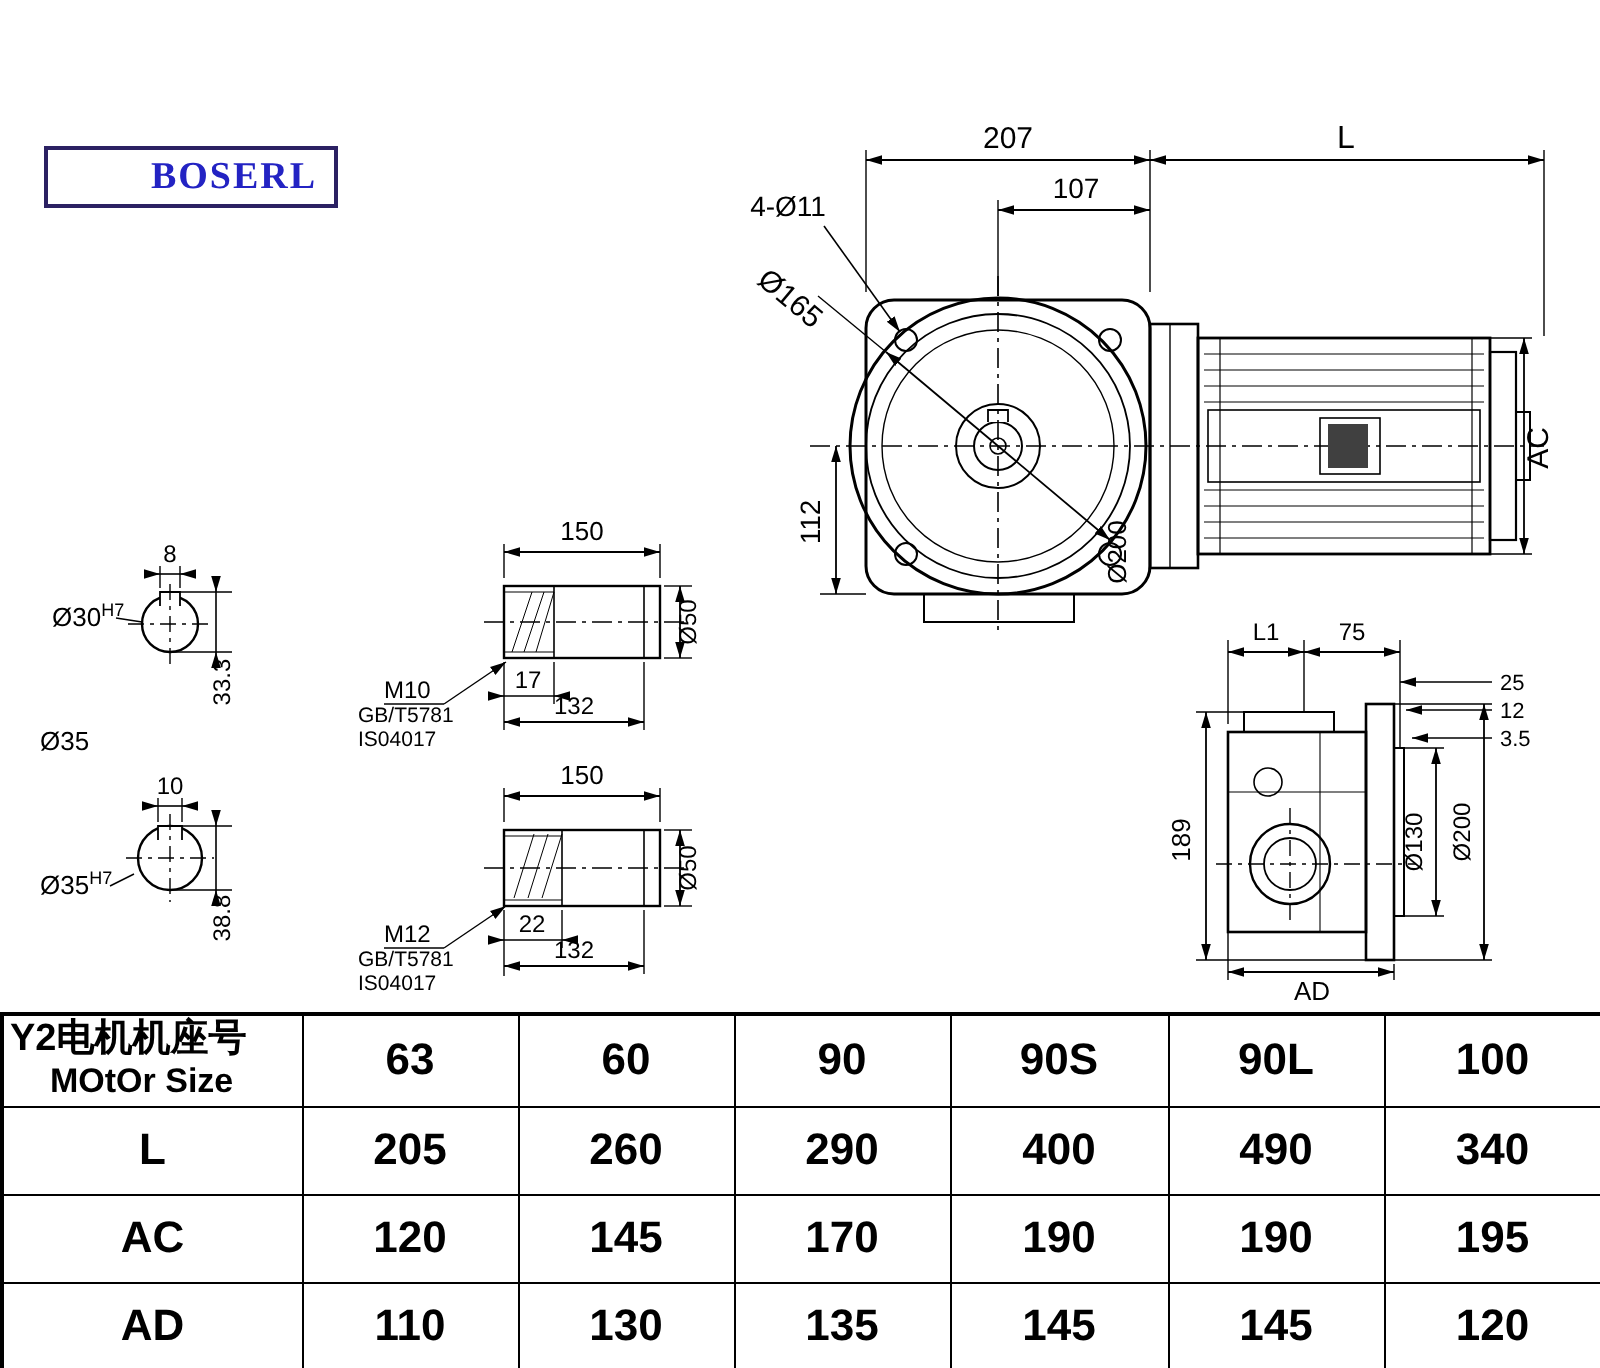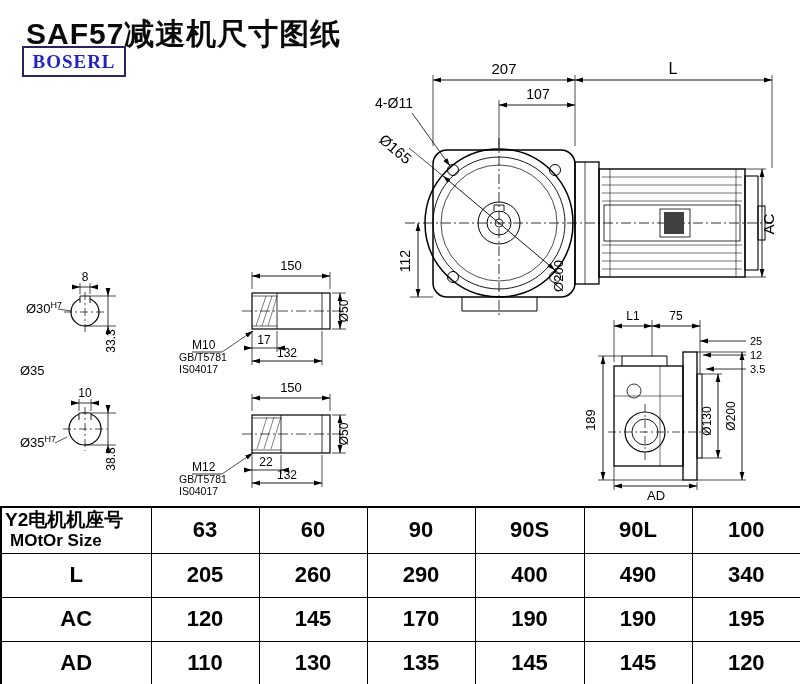--- a/index.html
+++ b/index.html
@@ -1,41 +1,40 @@
 <!DOCTYPE html>
 <html><head>
 <meta charset="utf-8">
 <style>
   html,body{margin:0;padding:0;background:#fff;}
   .page{position:relative;width:800px;height:684px;background:#fff;overflow:hidden;
         font-family:"Liberation Sans",sans-serif;color:#111;}
   .title{position:absolute;left:26px;top:14px;font-size:30px;font-weight:bold;
          letter-spacing:1px;color:#0a0a0a;white-space:nowrap;}
-  .logo{position:absolute;left:22px;top:46px;width:100px;height:27px;
+  .logo{position:absolute;left:22px;top:73px;width:100px;height:27px;
         border:2px solid #2b2163;display:flex;align-items:center;justify-content:center;
         font-family:"Liberation Serif",serif;font-weight:bold;font-size:19px;
-        color:#2323c3;letter-spacing:1px;background:#fff;}
+        color:#2323c3;letter-spacing:1px;background:#fff;padding-left:43px;}
   svg.drawing{position:absolute;left:0;top:0;}
   svg text{font-family:"Liberation Sans",sans-serif;fill:#000;stroke:none;}
   .dimtable{position:absolute;left:0;top:506px;width:800px;height:178px;
             border-collapse:collapse;table-layout:fixed;background:#fff;}
   .dimtable td{border:1.5px solid #000;text-align:center;vertical-align:middle;
                font-size:22px;color:#000;padding:0;font-weight:bold;}
   .dimtable{border:2px solid #000;}
   .dimtable tr.hdr{height:46px;} .dimtable tr.r{height:44px;}
   .dimtable td.head{text-align:left;}
   .dimtable .cn{font-size:19px;padding-left:3px;line-height:22px;}
-  .dimtable .en{font-size:17px;padding-left:8px;line-height:20px;}
+  .dimtable .en{font-size:17px;padding-left:23px;line-height:20px;}
 </style>
 </head>
 <body>
 
 <div class="page">
 
-  <div class="title">SAF57减速机尺寸图纸</div>
   <div class="logo">BOSERL</div>
 
   <svg class="drawing" width="800" height="506" viewBox="0 0 800 506">
     <defs>
       <marker id="arrow" markerWidth="9" markerHeight="9" refX="8" refY="3" orient="auto-start-reverse" markerUnits="userSpaceOnUse">
         <path d="M0,0.6 L8,3 L0,5.4 Z" fill="#000"></path>
       </marker>
     </defs>
 
     <g stroke="#000" fill="none">

